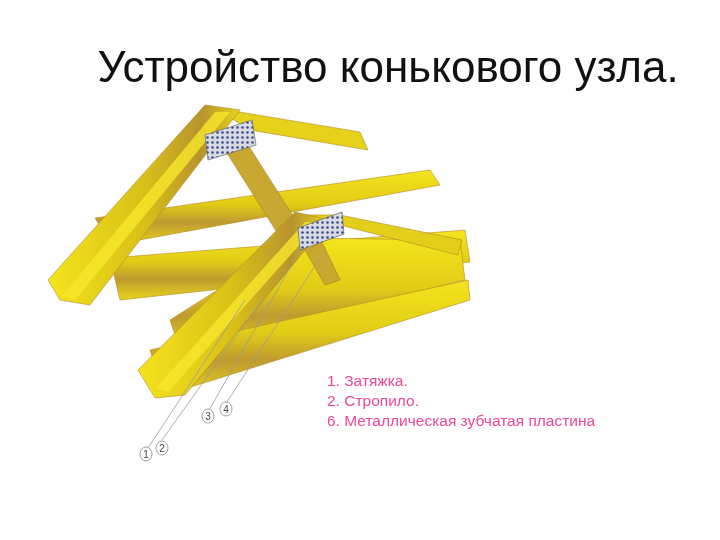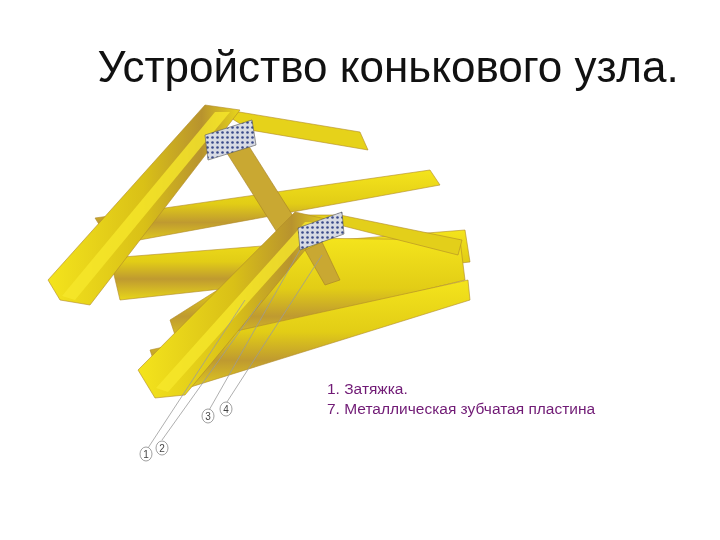--- a/index.html
+++ b/index.html
@@ -5,23 +5,22 @@
   html, body { margin: 0; padding: 0; background: #ffffff; }
   body { width: 720px; height: 540px; position: relative; overflow: hidden; font-family: "Liberation Sans", sans-serif; }
   .slide-title {
     position: absolute; left: 0; top: 40px; width: 720px; text-align: center;
     font-size: 44px; color: #111111; letter-spacing: 0px; line-height: 54px;
     font-family: "Liberation Sans", sans-serif;
     padding-left: 28px;
   }
   .illustration { position: absolute; left: 0; top: 0; width: 720px; height: 540px; }
   .legend {
-    position: absolute; left: 327px; top: 371px; font-size: 15.5px; line-height: 20px; color: #701a75;
+    position: absolute; left: 327px; top: 371px; font-size: 15.5px; line-height: 20px; color: #ec4899;
     font-family: "Liberation Sans", sans-serif;
-    margin-top: 8px;
   }
   .legend div { white-space: nowrap; }
   .callout-label {
     font-family: "Liberation Sans", sans-serif; font-size: 10px; fill: #444;
   }
 </style>
 </head>
 <body>
 
 <div>
@@ -101,15 +100,16 @@
       </g>
       <g>
         <ellipse cx="226" cy="409" rx="6" ry="7" fill="#fff" stroke="#888" stroke-width="0.8"></ellipse>
         <text x="226" y="413" text-anchor="middle" class="callout-label">4</text>
       </g>
     </g>
   </svg>
 
   <div class="legend">
     <div>1. Затяжка.</div>
-    <div>7. Металлическая зубчатая пластина</div>
+    <div>2. Стропило.</div>
+    <div>6. Металлическая зубчатая пластина</div>
   </div>
 </div>
 
 </body></html>

